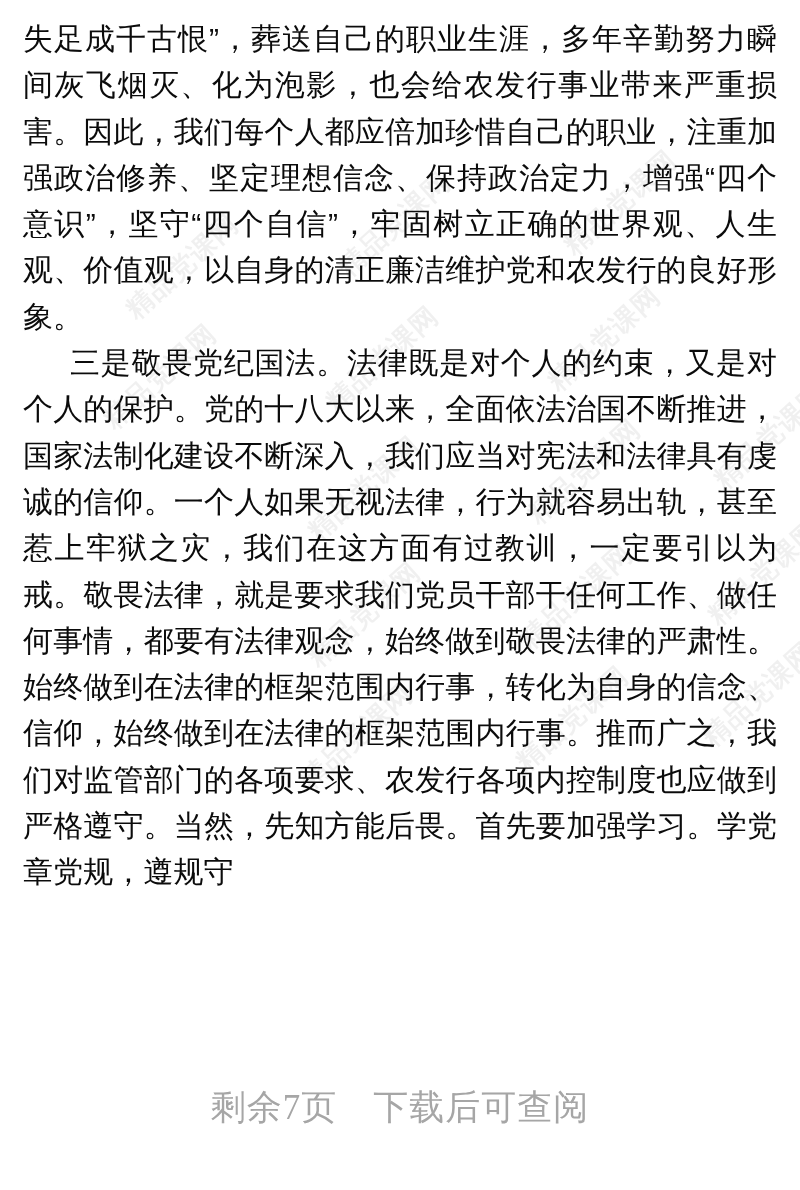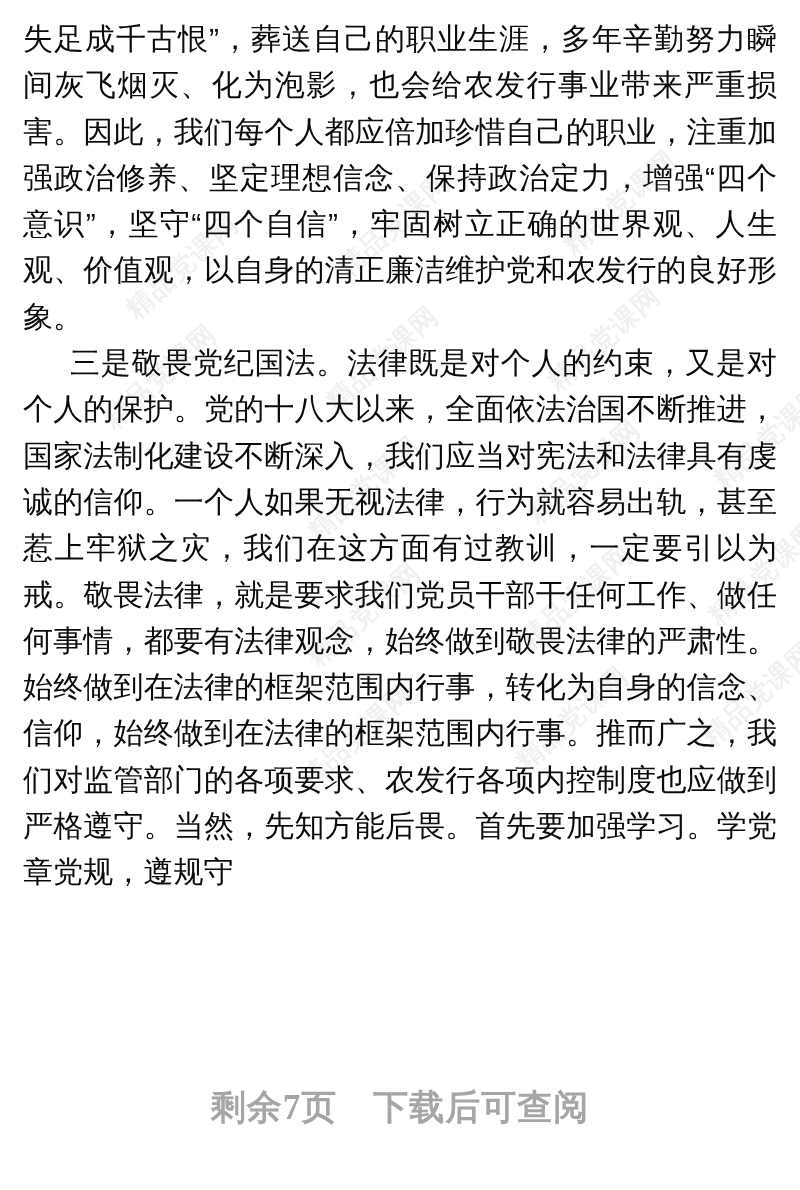--- a/index.html
+++ b/index.html
@@ -75,21 +75,21 @@
     position: absolute;
     left: 0;
     top: 1086px;
     width: 800px;
     text-align: center;
     z-index: 3;
   }
   #footer-notice .notice-text {
     display: inline-block;
     font-family: "Liberation Serif", "DejaVu Serif", serif;
-    font-weight: 700;
+    font-weight: 400;
     font-size: 35px;
     line-height: 44px;
     color: #a6a6a6;
     letter-spacing: 1px;
     white-space: pre;
   }
 </style>
 </head>
 <body>
 

